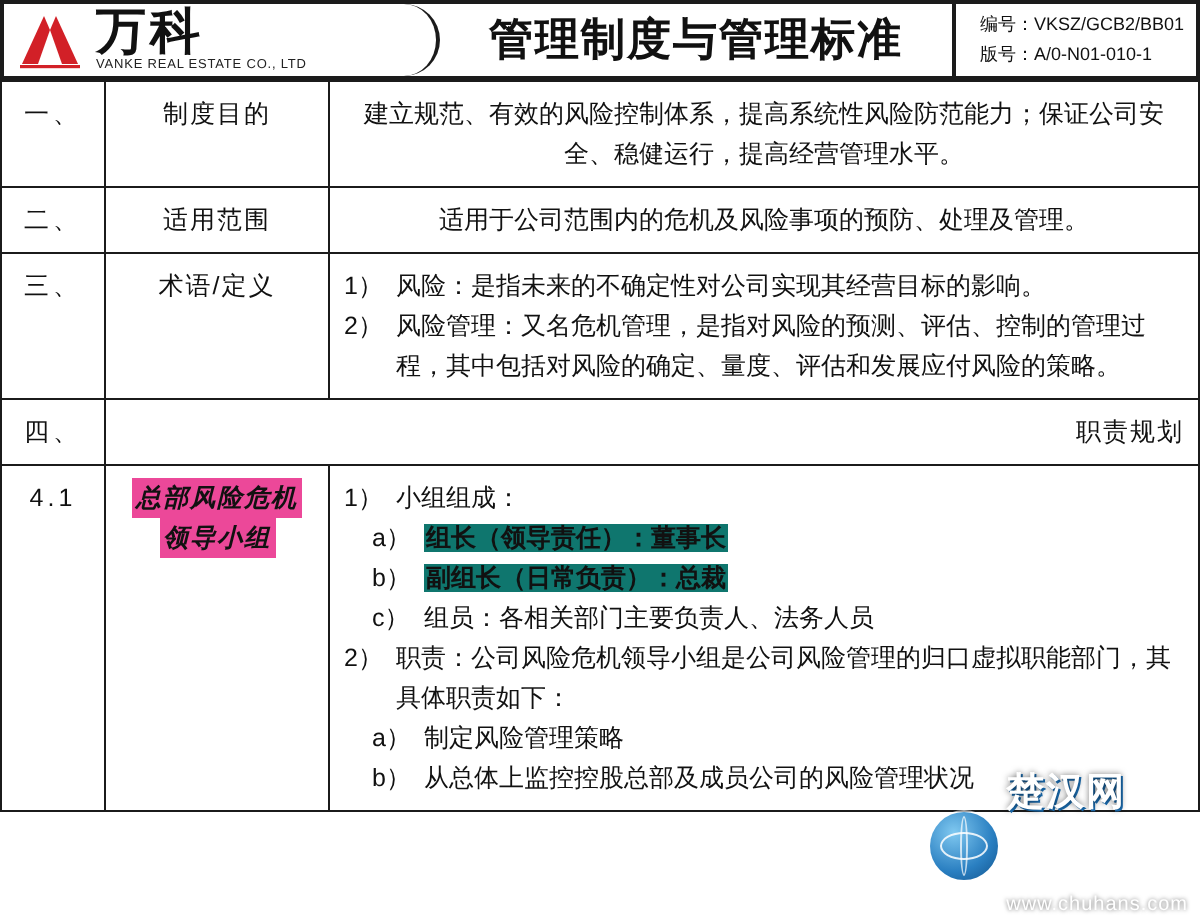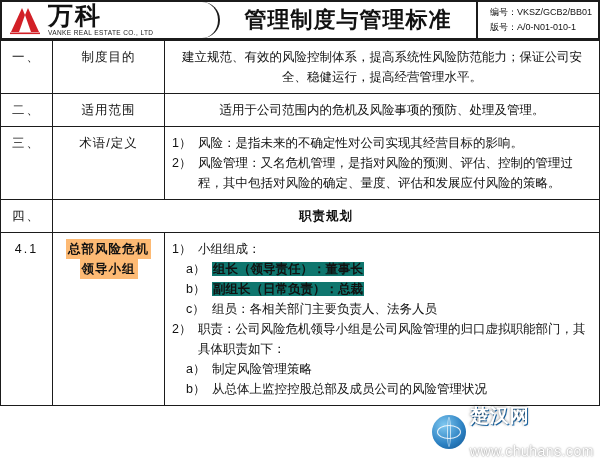--- a/index.html
+++ b/index.html
@@ -120,23 +120,23 @@
   }
   td.label {
     width: 112px;
     text-align: center;
     vertical-align: middle;
     letter-spacing: 1px;
     font-size: 12.5px;
   }
   td.body { }
   td.section-head {
-    font-weight: bold;
+    font-weight: normal;
     letter-spacing: 1px;
-    text-align: center;
+    text-align: right;
     padding-left: 16px;
     vertical-align: middle;
   }
   .p { margin: 0; text-align: center; }
   .indent-list {
     margin: 0;
     padding: 0;
   }
   .li {
     display: flex;
@@ -155,24 +155,25 @@
   .sub-list { padding-left: 14px; }
   .hl {
     background: #0f766e;
     padding: 0 1px;
   }
   .bold { font-weight: bold; }
 
   
   .label-hl {
     display: inline-block;
-    background: #fdba74;
+    background: #ec4899;
     font-weight: bold;
     line-height: 20px;
     padding: 0 2px;
+    font-style: italic;
   }
 
   
   .watermark {
     position: absolute;
     right: 6px;
     bottom: 2px;
     display: flex;
     align-items: center;
     pointer-events: none;
@@ -201,35 +202,36 @@
     left: 15px; top: 2px;
     width: 4px; height: 30px;
     border-radius: 50%;
     border: 1.5px solid rgba(255,255,255,.7);
     box-sizing: border-box;
   }
   .wm-text {
     display: flex;
     flex-direction: column;
     line-height: 1;
+    gap: 40px;
   }
   .wm-cn {
     font-family: "DejaVu Sans", sans-serif;
     font-size: 19px;
     font-weight: bold;
     color: #ffffff;
     text-shadow: 0 0 3px rgba(0,0,0,.55), 1px 1px 0 #1b6fb5;
     letter-spacing: 1px;
   }
   .wm-url {
-    font-size: 14px;
+    font-size: 10px;
     color: #ffffff;
     text-shadow: 0 0 2px rgba(0,0,0,.6);
     letter-spacing: 0.5px;
-    margin-top: 19px;
+    margin-top: 2px;
   }
 </style>
 </head>
 <body>
 
 <div class="page">
 
   <div class="header">
     <div class="logo-cell">
       <div class="logo-mark">

